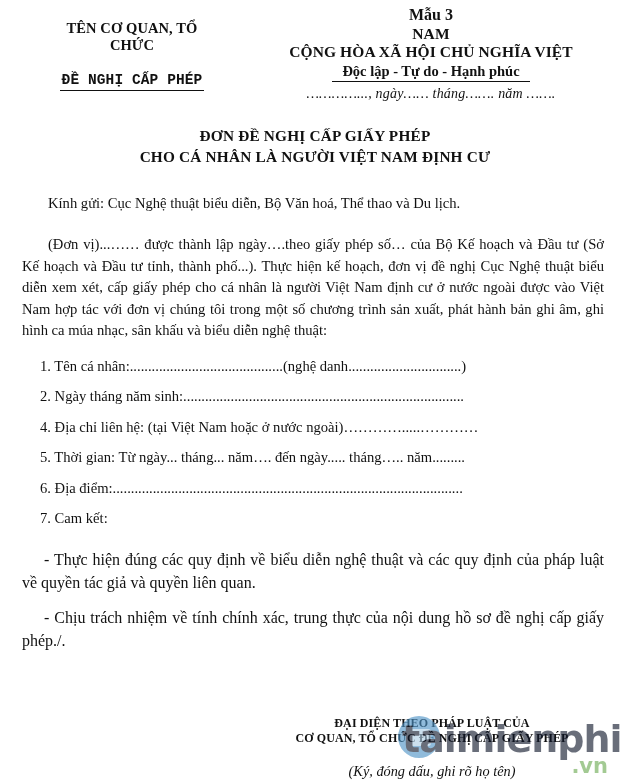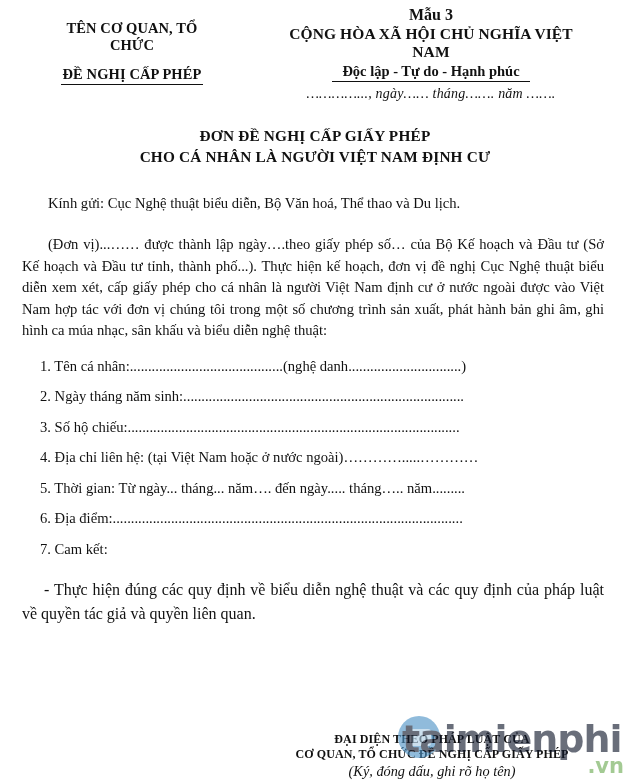--- a/index.html
+++ b/index.html
@@ -47,21 +47,22 @@
   .org-title {
     font-weight: bold;
     font-size: 14.5px;
     line-height: 1.18;
     letter-spacing: 0.1px;
   }
   .org-title .org-line3 {
     display: inline-block;
     border-bottom: 1.4px solid #111;
     padding: 0 2px 1px 2px;
-    margin-top: 12px;
+    margin-top: 18px;
+    font-family: Liberation Mono, monospace;
   }
 
   .form-code {
     font-weight: bold;
     font-size: 16px;
     line-height: 1.15;
     margin-bottom: 1px;
   }
   .national-title {
     font-weight: bold;
@@ -149,21 +150,21 @@
   }
   .sig-title {
     font-weight: bold;
     font-size: 12px;
     line-height: 1.2;
     letter-spacing: 0.1px;
   }
   .sig-note {
     font-style: italic;
     font-size: 14.3px;
-    margin-top: 2px;
+    margin-top: 18px;
   }
 
   
   .watermark {
     position: absolute;
     left: 396px;
     top: 714px;
     width: 232px;
     height: 70px;
     pointer-events: none;
@@ -195,21 +196,21 @@
     top: 6px;
     font-family: "DejaVu Sans", sans-serif;
     font-size: 38px;
     font-weight: bold;
     color: #0f172a;
     letter-spacing: -1px;
     line-height: 1;
   }
   .wm-vn {
     position: absolute;
-    right: 4px;
+    right: 20px;
     top: 42px;
     font-family: "DejaVu Sans", sans-serif;
     font-size: 21px;
     font-weight: bold;
     color: #6bab52;
     letter-spacing: 0px;
     line-height: 1;
   }
 </style>
 </head>
@@ -223,50 +224,50 @@
       <div class="org-title">
         <div>TÊN CƠ QUAN, TỔ</div>
         <div>CHỨC</div>
         <div class="org-line3">ĐỀ NGHỊ CẤP PHÉP</div>
       </div>
     </div>
 
     <div class="header-right">
       <div class="form-code">Mẫu 3</div>
       <div class="national-title">
+        <div>NAM</div>
         <div>CỘNG HÒA XÃ HỘI CHỦ NGHĨA VIỆT</div>
-        <div>NAM</div>
       </div>
       <div class="motto">Độc lập - Tự do - Hạnh phúc</div>
       <div class="date-line">…………..., ngày…… tháng……. năm …….</div>
     </div>
 
   </div>
 
   <div class="doc-title">
     <div>ĐƠN ĐỀ NGHỊ CẤP GIẤY PHÉP</div>
     <div>CHO CÁ NHÂN LÀ NGƯỜI VIỆT NAM ĐỊNH CƯ</div>
   </div>
 
   <div class="recipient">Kính gửi: Cục Nghệ thuật biểu diễn, Bộ Văn hoá, Thể thao và Du lịch.</div>
 
   <div class="body-text">(Đơn vị)...…… được thành lập ngày….theo giấy phép số… của Bộ Kế hoạch và Đầu tư (Sở Kế hoạch và Đầu tư tỉnh, thành phố...). Thực hiện kế hoạch, đơn vị đề nghị Cục Nghệ thuật biểu diễn xem xét, cấp giấy phép cho cá nhân là người Việt Nam định cư ở nước ngoài được vào Việt Nam hợp tác với đơn vị chúng tôi trong một số chương trình sản xuất, phát hành bản ghi âm, ghi hình ca múa nhạc, sân khấu và biểu diễn nghệ thuật:</div>
 
   <div class="items">
     <div class="item">1. Tên cá nhân:..........................................(nghệ danh...............................)</div>
     <div class="item">2. Ngày tháng năm sinh:.............................................................................</div>
-    <div class="item">3. Số hộ chiếu:...........................................................................................</div>
     <div class="item">4. Địa chỉ liên hệ: (tại Việt Nam hoặc ở nước ngoài)………….....…………</div>
     <div class="item">5. Thời gian: Từ ngày... tháng... năm…. đến ngày..... tháng….. năm.........</div>
     <div class="item">6. Địa điểm:................................................................................................</div>
     <div class="item">7. Cam kết:</div>
   </div>
 
   <div class="commitments">
     <div class="commit-p">- Thực hiện đúng các quy định về biểu diễn nghệ thuật và các quy định của pháp luật về quyền tác giả và quyền liên quan.</div>
+    <div class="commit-p">- Chịu trách nhiệm về tính chính xác, trung thực của nội dung hồ sơ đề nghị cấp giấy phép./.</div>
   </div>
 
   <div class="signature">
     <div class="sig-title">ĐẠI DIỆN THEO PHÁP LUẬT CỦA</div>
     <div class="sig-title">CƠ QUAN, TỔ CHỨC ĐỀ NGHỊ CẤP GIẤY PHÉP</div>
     <div class="sig-note">(Ký, đóng dấu, ghi rõ họ tên)</div>
   </div>
 
   <div class="watermark">
     <div class="wm-logo"></div>

